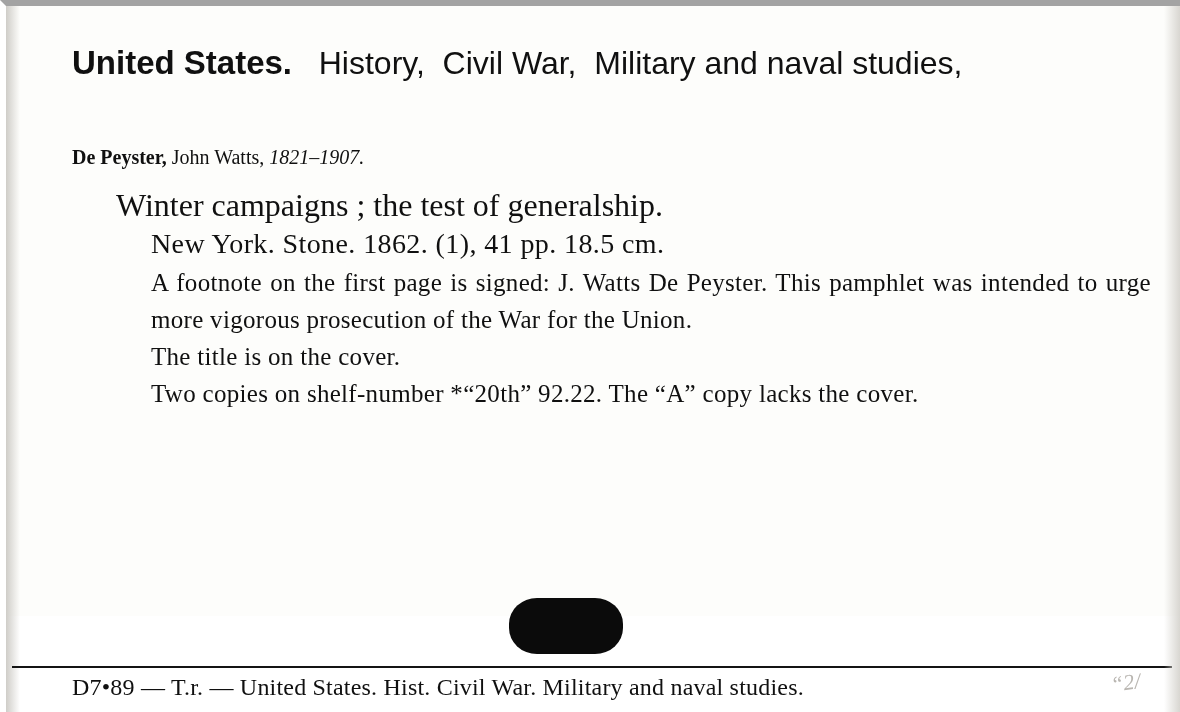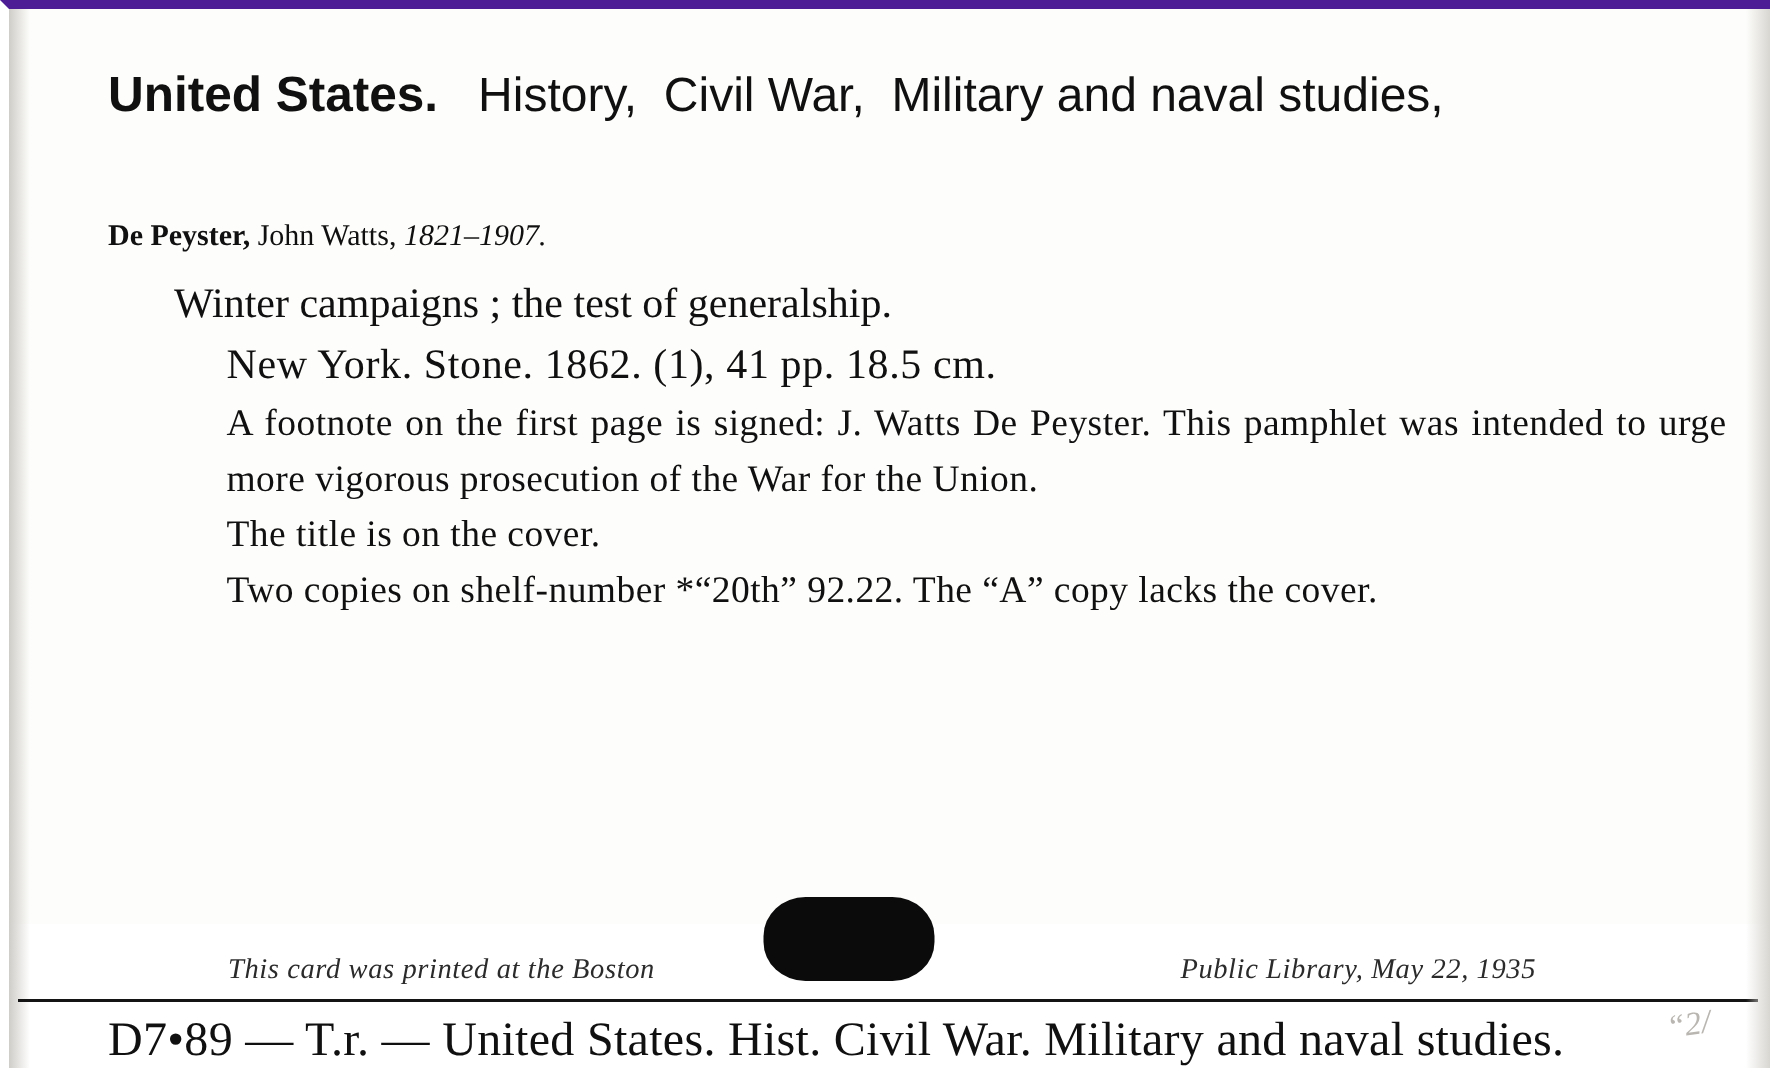--- a/index.html
+++ b/index.html
@@ -14,21 +14,21 @@
     font-family: "Liberation Serif", serif;
     color: #101010;
   }
   .card {
     position: relative;
     width: 1180px;
     height: 616px;
     background: #fdfdfb;
     box-sizing: border-box;
     border-left: 6px solid #ffffff;
-    border-top: 6px solid #4c1d95;
+    border-top: 6px solid #a3a3a3;
   }
   
   .card::before {
     content: "";
     position: absolute;
     left: 0; top: 0;
     width: 14px; height: 712px;
     background: linear-gradient(to right, #cfcdc8, rgba(255,255,255,0));
     pointer-events: none;
   }
@@ -83,21 +83,21 @@
     font-weight: bold;
   }
   .author .dates {
     font-style: italic;
   }
 
   .title {
     position: absolute;
     left: 110px;
     top: 181px;
-    font-size: 28px;
+    font-size: 32px;
     white-space: nowrap;
   }
 
   .imprint {
     position: absolute;
     left: 145px;
     top: 222px;
     font-size: 28px;
     white-space: nowrap;
     letter-spacing: 0.4px;
@@ -157,21 +157,21 @@
     top: 660px;
     width: 1160px;
     height: 2px;
     background: #141414;
   }
 
   .tracing {
     position: absolute;
     left: 66px;
     top: 668px;
-    font-size: 32px;
+    font-size: 24px;
     white-space: nowrap;
     letter-spacing: 0.2px;
   }
 
   .pencil-mark {
     position: absolute;
     right: 40px;
     top: 664px;
     font-family: "Liberation Serif", serif;
     font-size: 22px;
@@ -198,24 +198,20 @@
   <div class="title">Winter campaigns ; the test of generalship.</div>
 
   <div class="imprint">New York.  Stone.  1862.  (1), 41 pp.  18.5 cm.</div>
 
   <div class="note-block">
     <p>A footnote on the first page is signed: J. Watts De Peyster.  This pamphlet was intended to urge more vigorous prosecution of the War for the Union.</p>
     <p class="loose">The title is on the cover.</p>
     <p class="loose">Two copies on shelf-number *“20th” 92.22.  The “A” copy lacks the cover.</p>
   </div>
 
-  <div class="printed-line">
-    <span class="left">This card was printed at the Boston</span>
-    <span class="right">Public Library, May 22, 1935</span>
-  </div>
 
   <div class="blot"></div>
 
   <div class="rule"></div>
 
   <div class="tracing">D7•89 — T.r. — United States. Hist. Civil War. Military and naval studies.</div>
 
   <div class="pencil-mark">“2/</div>
 
 </div>

